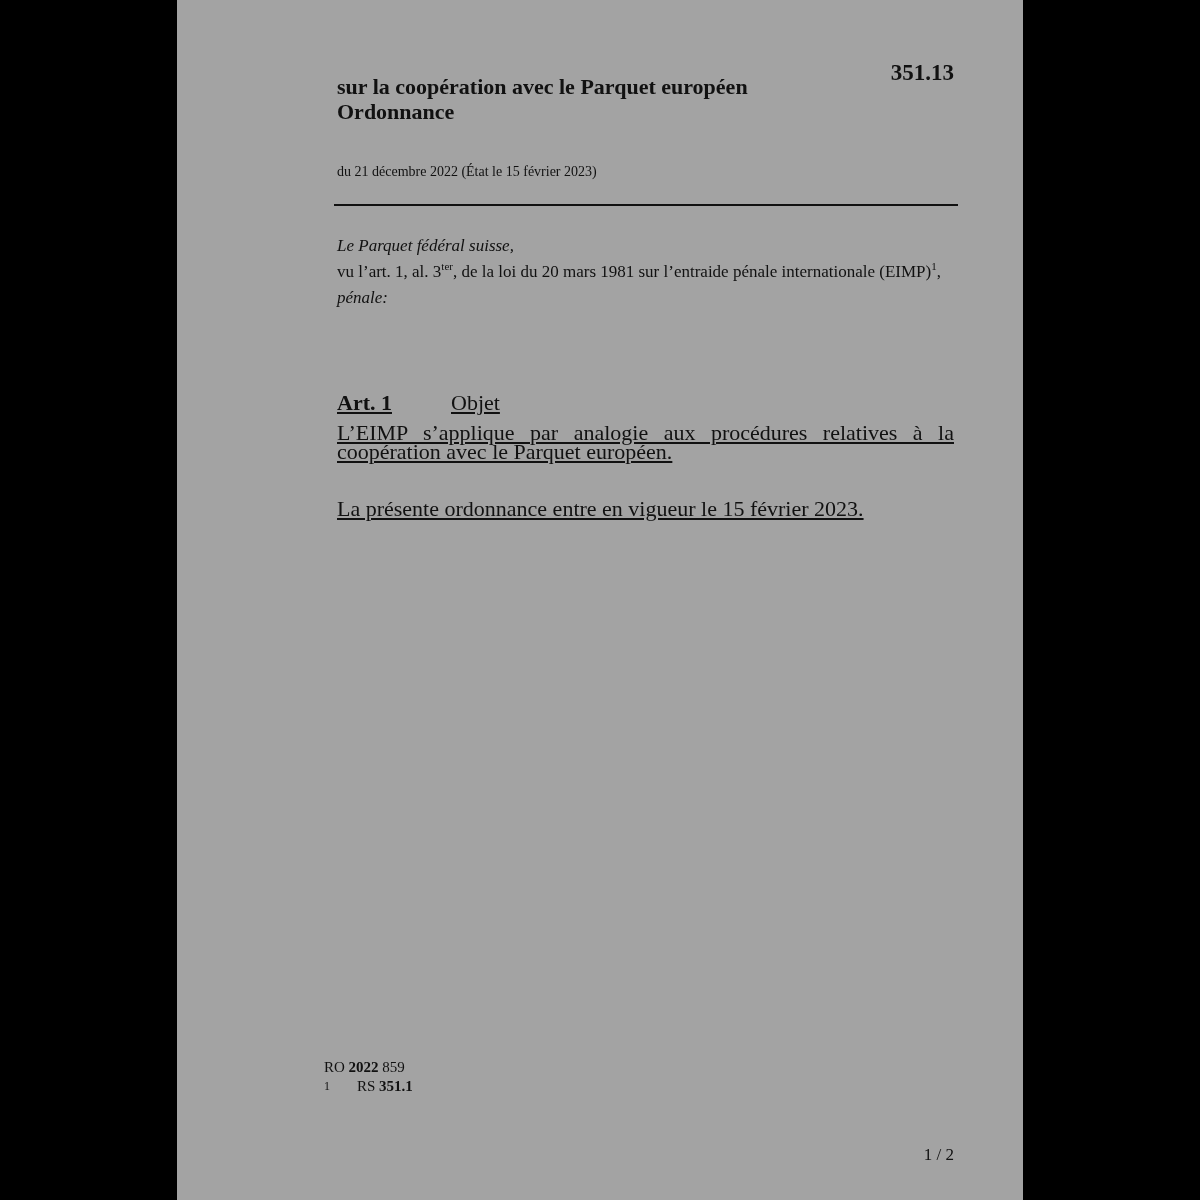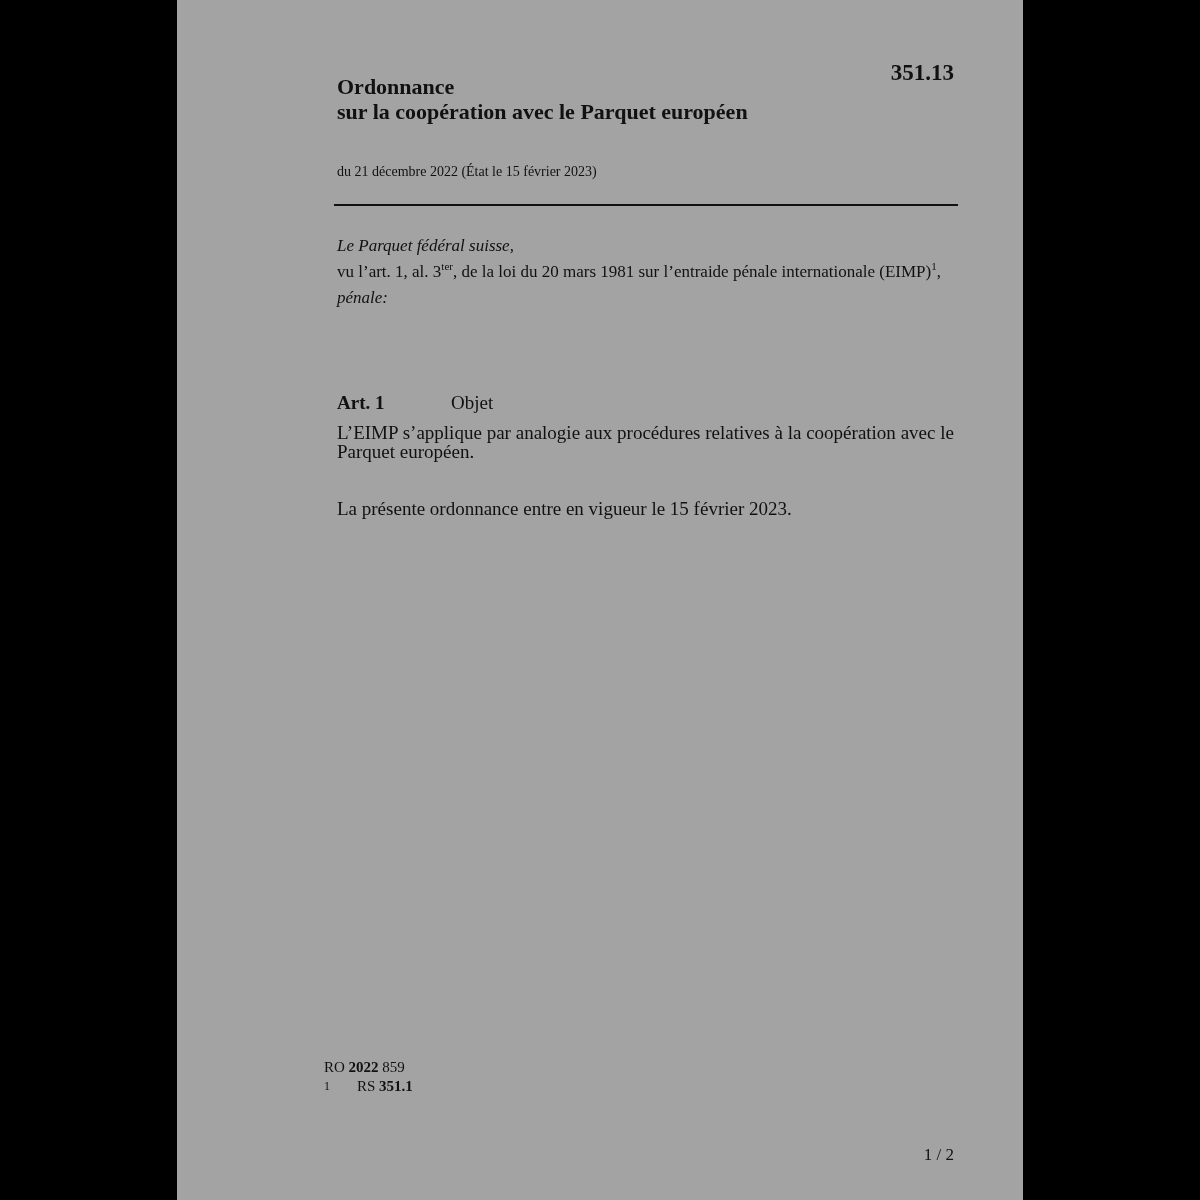--- a/index.html
+++ b/index.html
@@ -17,41 +17,41 @@
     .sr-number { left: 710px; top: 60px; width: 67px; text-align: right; font-weight: bold; font-size: 23px; }
     .title { left: 160px; top: 74px; font-weight: bold; font-size: 22px; line-height: 25px; }
     .date { left: 160px; top: 164px; font-size: 14px; }
     .rule { position: absolute; left: 157px; top: 204px; width: 624px; height: 2px; background: #111; }
     .preamble { left: 160px; top: 236px; font-size: 17px; line-height: 20px; width: 620px; white-space: normal; }
     .preamble p { margin: 0; }
     .preamble .it { font-style: italic; }
     .preamble .p1 { margin-bottom: 6px; }
     .preamble .p2 { margin-bottom: 6px; }
     sup { font-size: 11px; line-height: 0; vertical-align: super; }
-    .article { position: absolute; left: 160px; width: 617px; font-size: 19px; }
+    .article { position: absolute; left: 160px; width: 617px; font-size: 22px; text-decoration: underline; }
     .art-head { display: flex; line-height: 20px; }
     .art-num { font-weight: bold; width: 114px; }
     .art-body { margin-top: 10px; line-height: 19px; text-align: justify; text-align-last: left; }
     .art1 { top: 393px; }
     .art2 { top: 489px; }
     .footnotes { left: 147px; top: 1058px; font-size: 15px; line-height: 19px; }
     .footnotes b { font-weight: bold; }
     .fn-mark { display: inline-block; width: 33px; font-size: 12px; vertical-align: top; }
     .page-num { left: 710px; top: 1124px; width: 67px; text-align: right; font-size: 17px; margin-top: 21px; }
   </style>
 </head>
 <body>
 
 <div class="page">
 
   <div class="abs sr-number">351.13</div>
 
   <div class="abs title">
+    <div>sur la coopération avec le Parquet européen</div>
     <div>Ordonnance</div>
-    <div>sur la coopération avec le Parquet européen</div>
   </div>
 
   <div class="abs date">du 21 décembre 2022 (État le 15 février 2023)</div>
 
   <div class="rule"></div>
 
   <div class="abs preamble">
     <p class="it p1">Le Parquet fédéral suisse,</p>
     <p class="p2"><span>vu l’art. 1, al. 3</span><sup>ter</sup><span>, de la loi du 20 mars 1981 sur l’entraide pénale internationale (EIMP)</span><sup>1</sup><span>,</span></p>
     <p class="it">pénale:</p>

